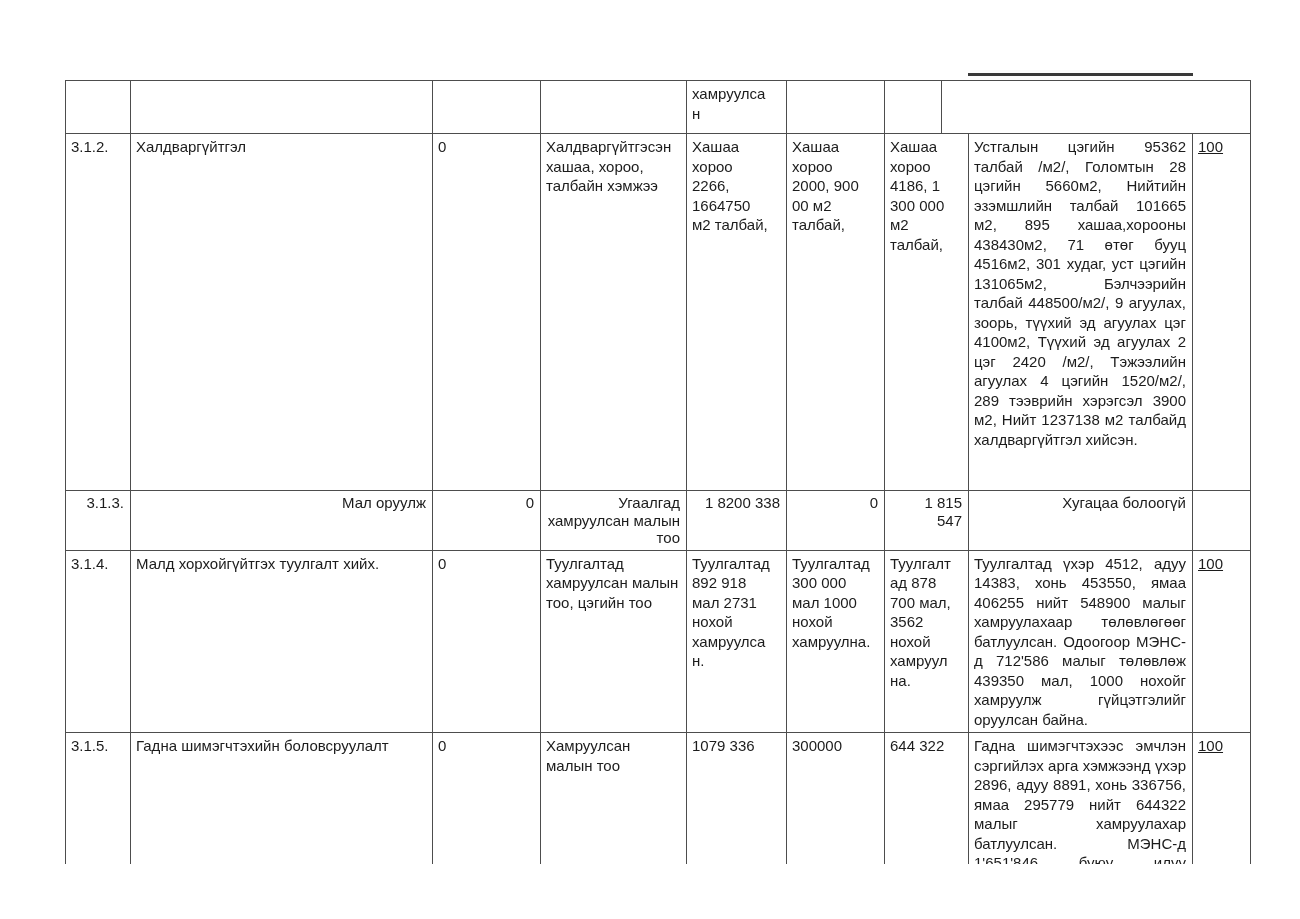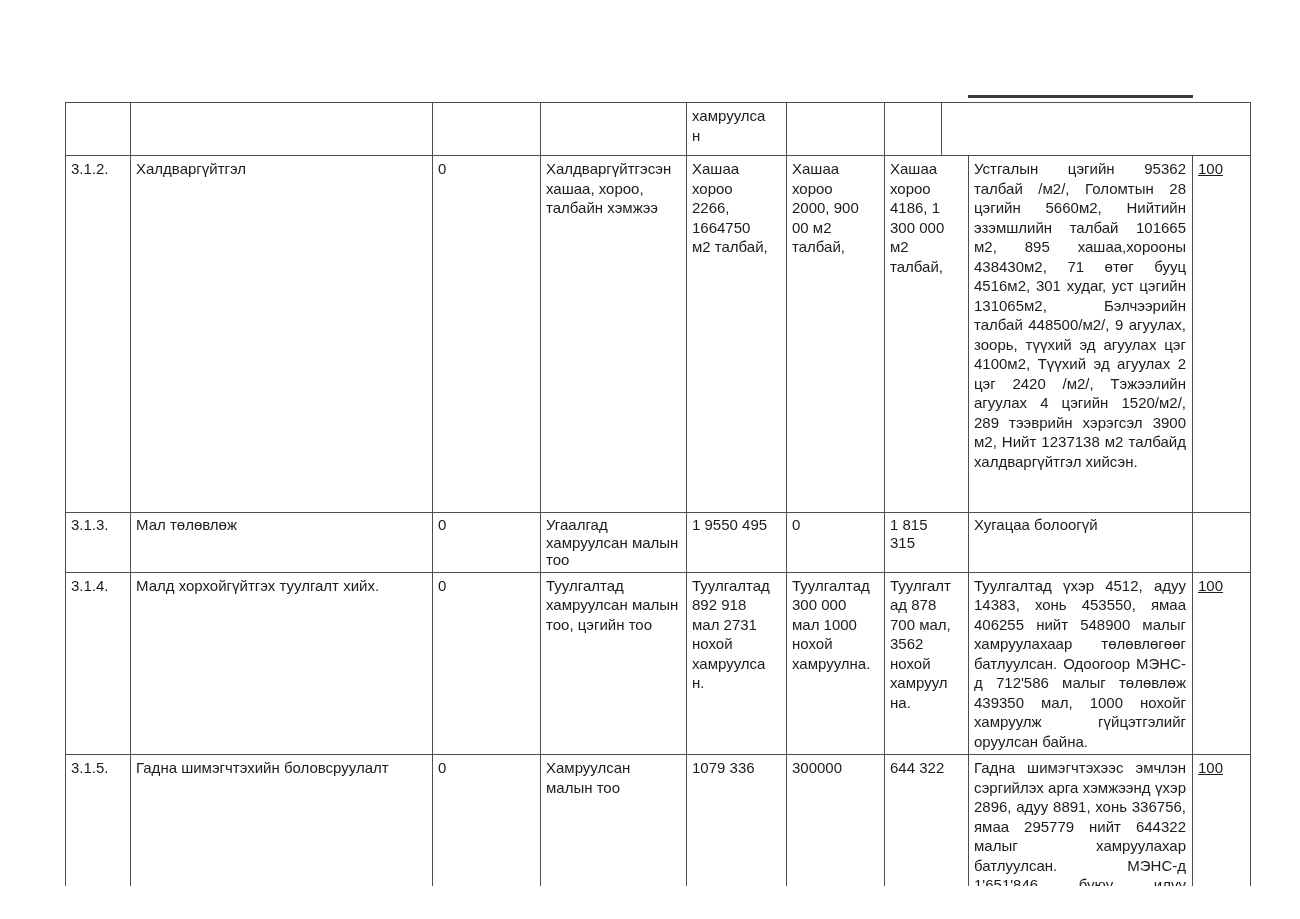--- a/index.html
+++ b/index.html
@@ -7,21 +7,21 @@
     width: 1300px; height: 919px;
     background: #ffffff;
     font-family: "Liberation Sans", sans-serif;
     font-size: 15px;
     color: #1c1c1c;
     position: relative;
     overflow: hidden;
   }
   .tbl-wrap {
     position: absolute;
-    left: 65px; top: 95px;
+    left: 65px; top: 73px;
     width: 1192px; height: 791px;
     overflow: hidden;
   }
   .dark-seg {
     position: absolute;
     left: 903px; top: 0;
     width: 225px; height: 3px;
     background: #3a3a3a;
   }
   table.report {
@@ -31,21 +31,21 @@
     margin-top: 7px;
   }
   table.report td {
     border: 1px solid #4d4d4d;
     vertical-align: top;
     padding: 3px 6px 3px 5px;
     line-height: 19.5px;
     white-space: pre-line;
     overflow-wrap: break-word;
   }
-  tr.tight td { line-height: 17.5px; }
+  tr.tight td { line-height: 17.5px; text-align: right; }
   td.result {
     white-space: normal;
     text-align: justify;
     line-height: 17px;
     padding: 2px 6px 2px 5px;
   }
   td.result-cut { text-align-last: justify; }
   td.result-left {
     white-space: normal;
     line-height: 17px;
@@ -108,27 +108,27 @@
 4186, 1
 300 000
 м2
 талбай,</td>
       <td class="result noL noR">Устгалын цэгийн 95362 талбай /м2/, Голомтын 28 цэгийн 5660м2, Нийтийн эзэмшлийн талбай 101665 м2, 895 хашаа,хорооны 438430м2, 71 өтөг бууц 4516м2, 301 худаг, уст цэгийн 131065м2, Бэлчээрийн талбай 448500/м2/, 9 агуулах, зоорь, түүхий эд агуулах цэг 4100м2, Түүхий эд агуулах 2 цэг 2420 /м2/, Тэжээлийн агуулах 4 цэгийн 1520/м2/, 289 тээврийн хэрэгсэл 3900 м2, Нийт 1237138 м2 талбайд халдваргүйтгэл хийсэн.</td>
       <td class="score noL">100</td>
     </tr>
 
     <tr class="tight" style="height:55px">
       <td>3.1.3.</td>
-      <td>Мал төлөвлөж</td>
+      <td>Мал оруулж</td>
       <td>0</td>
       <td>Угаалгад хамруулсан малын тоо</td>
-      <td>1 9550 495</td>
+      <td>1 8200 338</td>
       <td>0</td>
       <td colspan="2">1 815
-315</td>
+547</td>
       <td class="result-left">Хугацаа болоогүй</td>
       <td class="score"></td>
     </tr>
 
     <tr style="height:170px">
       <td>3.1.4.</td>
       <td>Малд хорхойгүйтгэх туулгалт хийх.</td>
       <td>0</td>
       <td>Туулгалтад хамруулсан малын тоо, цэгийн тоо</td>
       <td>Туулгалтад

